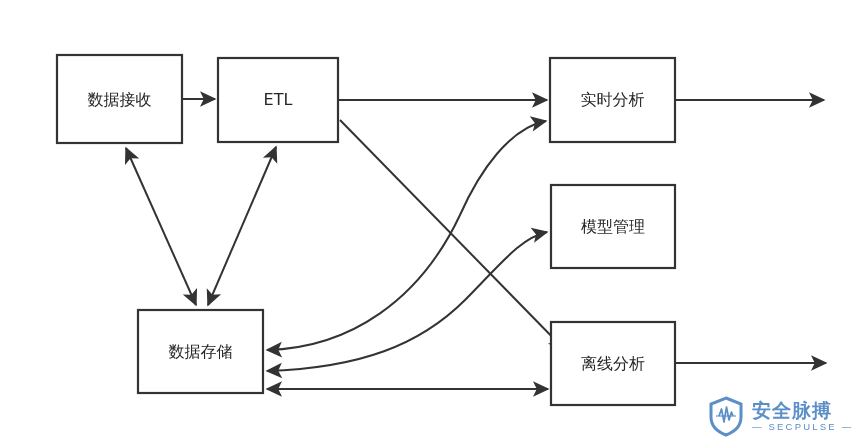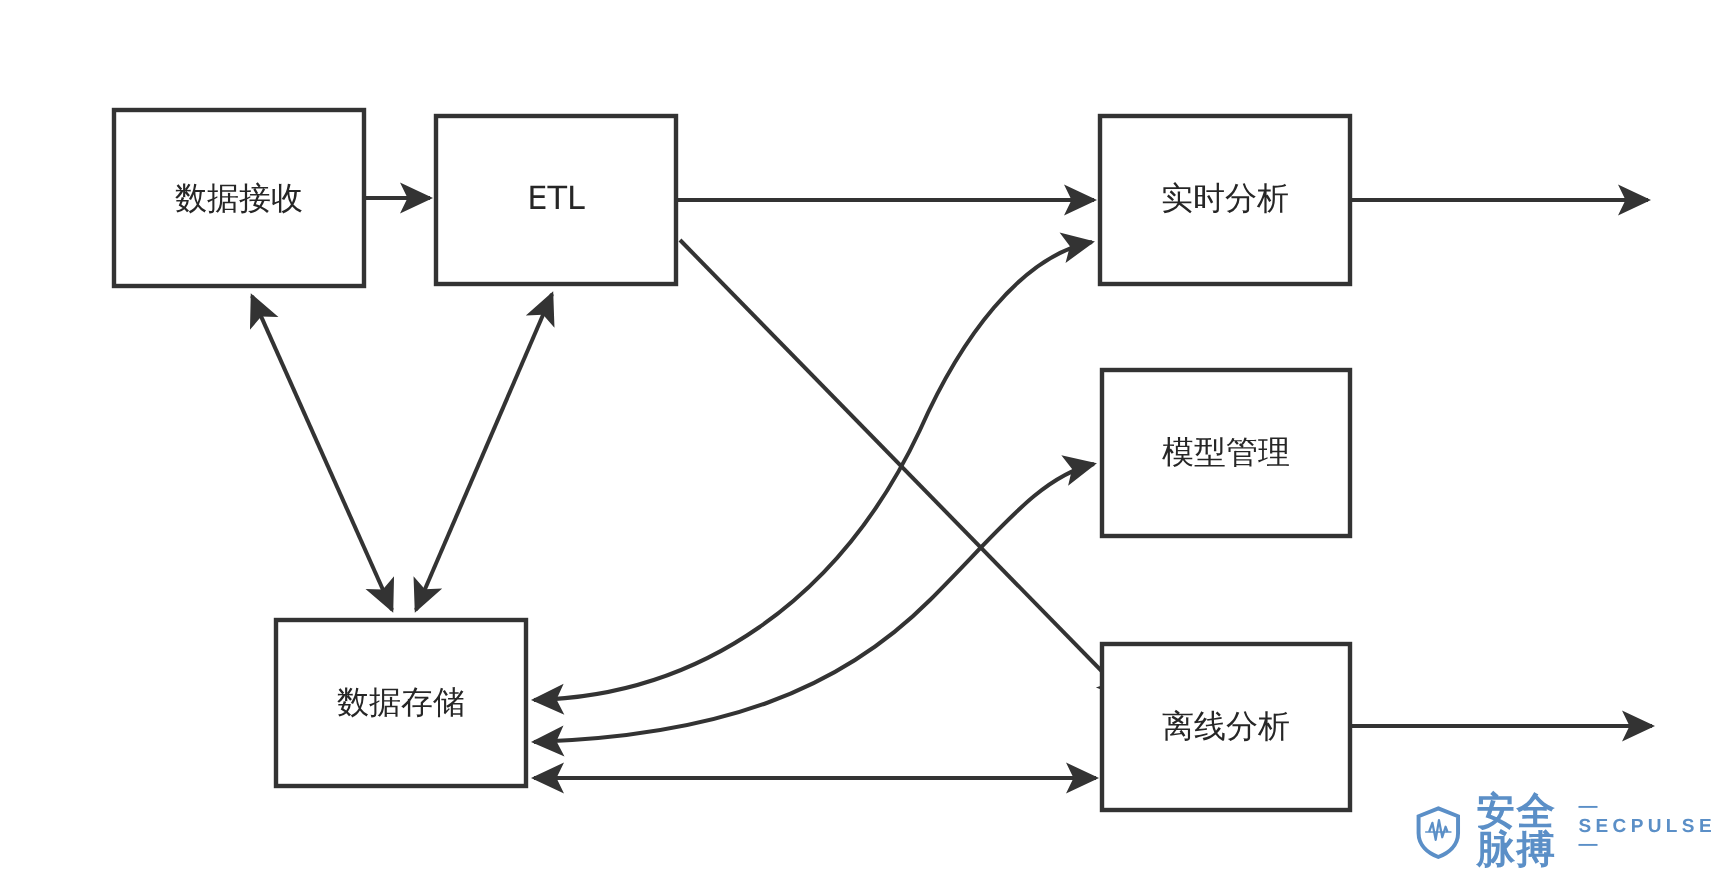--- a/index.html
+++ b/index.html
@@ -29,30 +29,30 @@
     stroke-width:2;
     stroke-linecap:butt;
   }
   .logo{
     position:absolute;
     left:706px;top:392px;
     width:152px;height:48px;
     display:flex;align-items:center;gap:6px;
   }
   .logo-text{
-    display:flex;flex-direction:row;
+    display:flex;flex-direction:column;
     line-height:1;
   }
   .logo-cn{
     font-size:19px;font-weight:bold;color:#5b8fc7;
     letter-spacing:1px;
     font-family:"DejaVu Sans","Liberation Sans",sans-serif;
   }
   .logo-en{
-    font-size:9.5px;font-weight:bold;color:#5b8fc7;
+    font-size:9.5px;font-weight:normal;color:#5b8fc7;
     letter-spacing:2.2px;margin-top:2px;
     font-family:"Liberation Sans",sans-serif;
   }
 </style>
 </head>
 <body>
 
 <svg id="canvas" viewBox="0 0 864 445">
   <defs>
     <marker id="arrow" viewBox="0 0 12 12" refX="10.5" refY="6" markerWidth="9" markerHeight="9" orient="auto-start-reverse">

